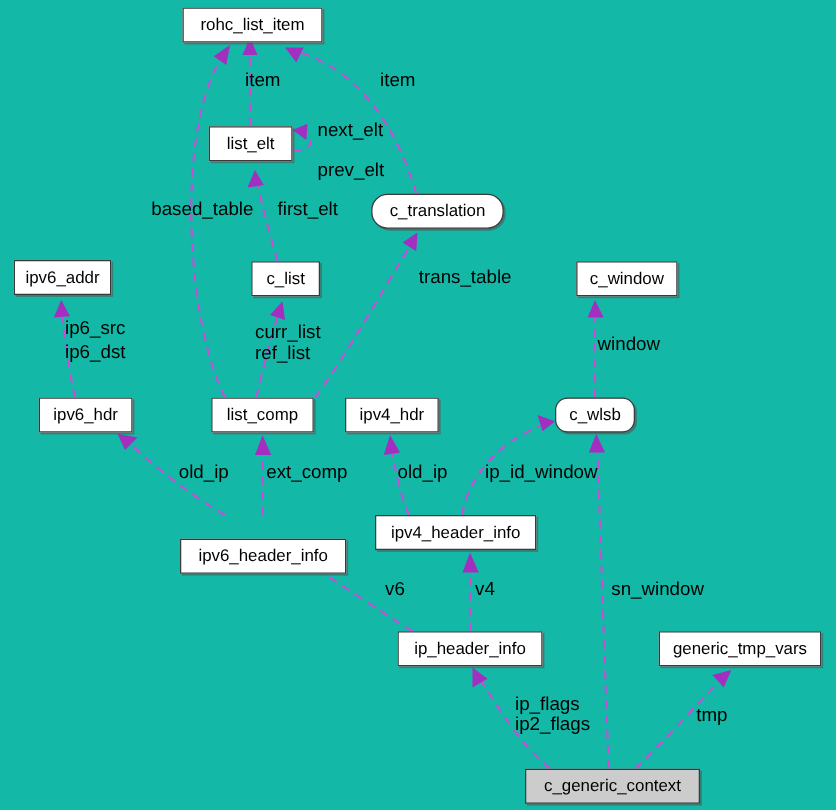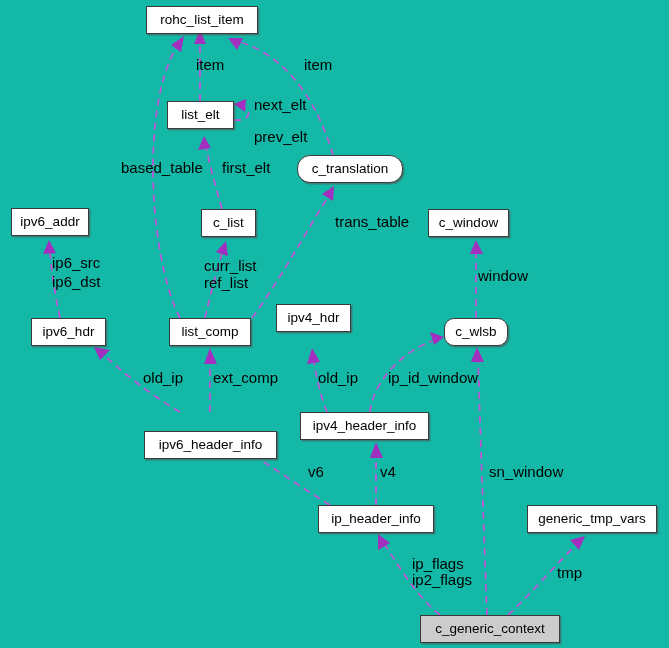--- a/index.html
+++ b/index.html
@@ -164,30 +164,30 @@
   </div>
   <div class="node-box" style="left:297px; top:155px; width:106px; height:28px;border-radius:13px;">
     <span>c_translation</span>
   </div>
   <div class="node-box" style="left:11px; top:208px; width:78px; height:28px;">
     <span>ipv6_addr</span>
   </div>
   <div class="node-box" style="left:201px; top:209px; width:55px; height:28px;">
     <span>c_list</span>
   </div>
-  <div class="node-box" style="left:428px; top:209px; width:81px; height:28px;align-items:center;">
+  <div class="node-box" style="left:461px; top:209px; width:81px; height:28px;align-items:center;">
     <span>c_window</span>
   </div>
   <div class="node-box" style="left:31px; top:318px; width:75px; height:28px;">
     <span>ipv6_hdr</span>
   </div>
   <div class="node-box" style="left:169px; top:318px; width:82px; height:28px;">
     <span>list_comp</span>
   </div>
-  <div class="node-box" style="left:276px; top:304px; width:75px; height:28px;">
+  <div class="node-box" style="left:276px; top:318px; width:75px; height:28px;">
     <span>ipv4_hdr</span>
   </div>
   <div class="node-box" style="left:444px; top:318px; width:64px; height:28px;border-radius:10px;">
     <span>c_wlsb</span>
   </div>
   <div class="node-box" style="left:144px; top:431px; width:133px; height:28px;">
     <span>ipv6_header_info</span>
   </div>
   <div class="node-box" style="left:300px; top:412px; width:129px; height:28px;">
     <span>ipv4_header_info</span>

